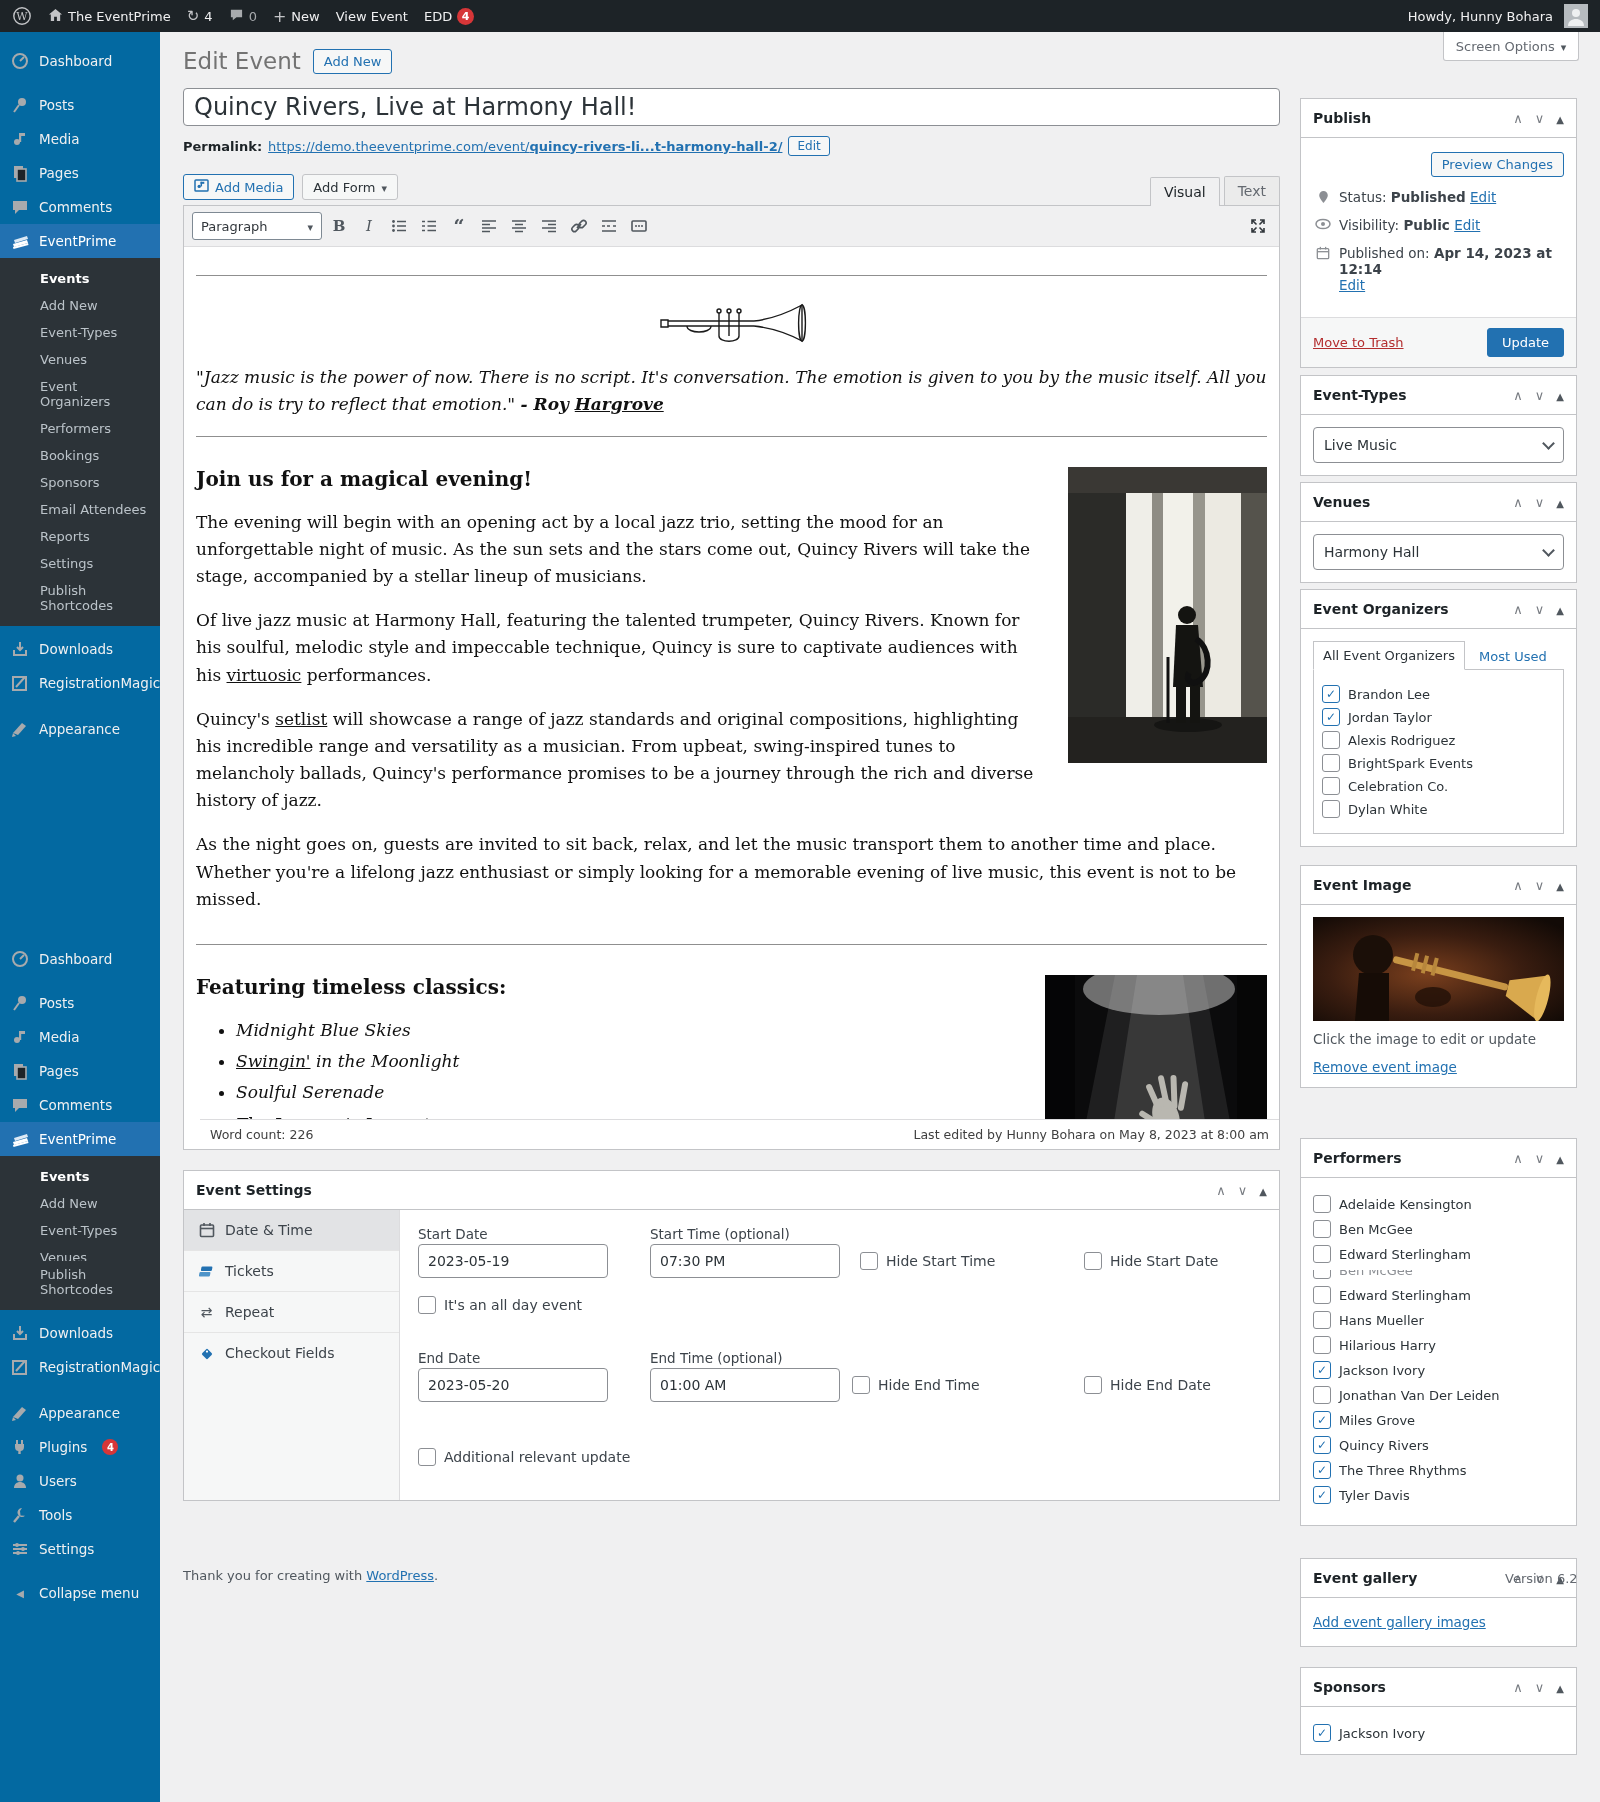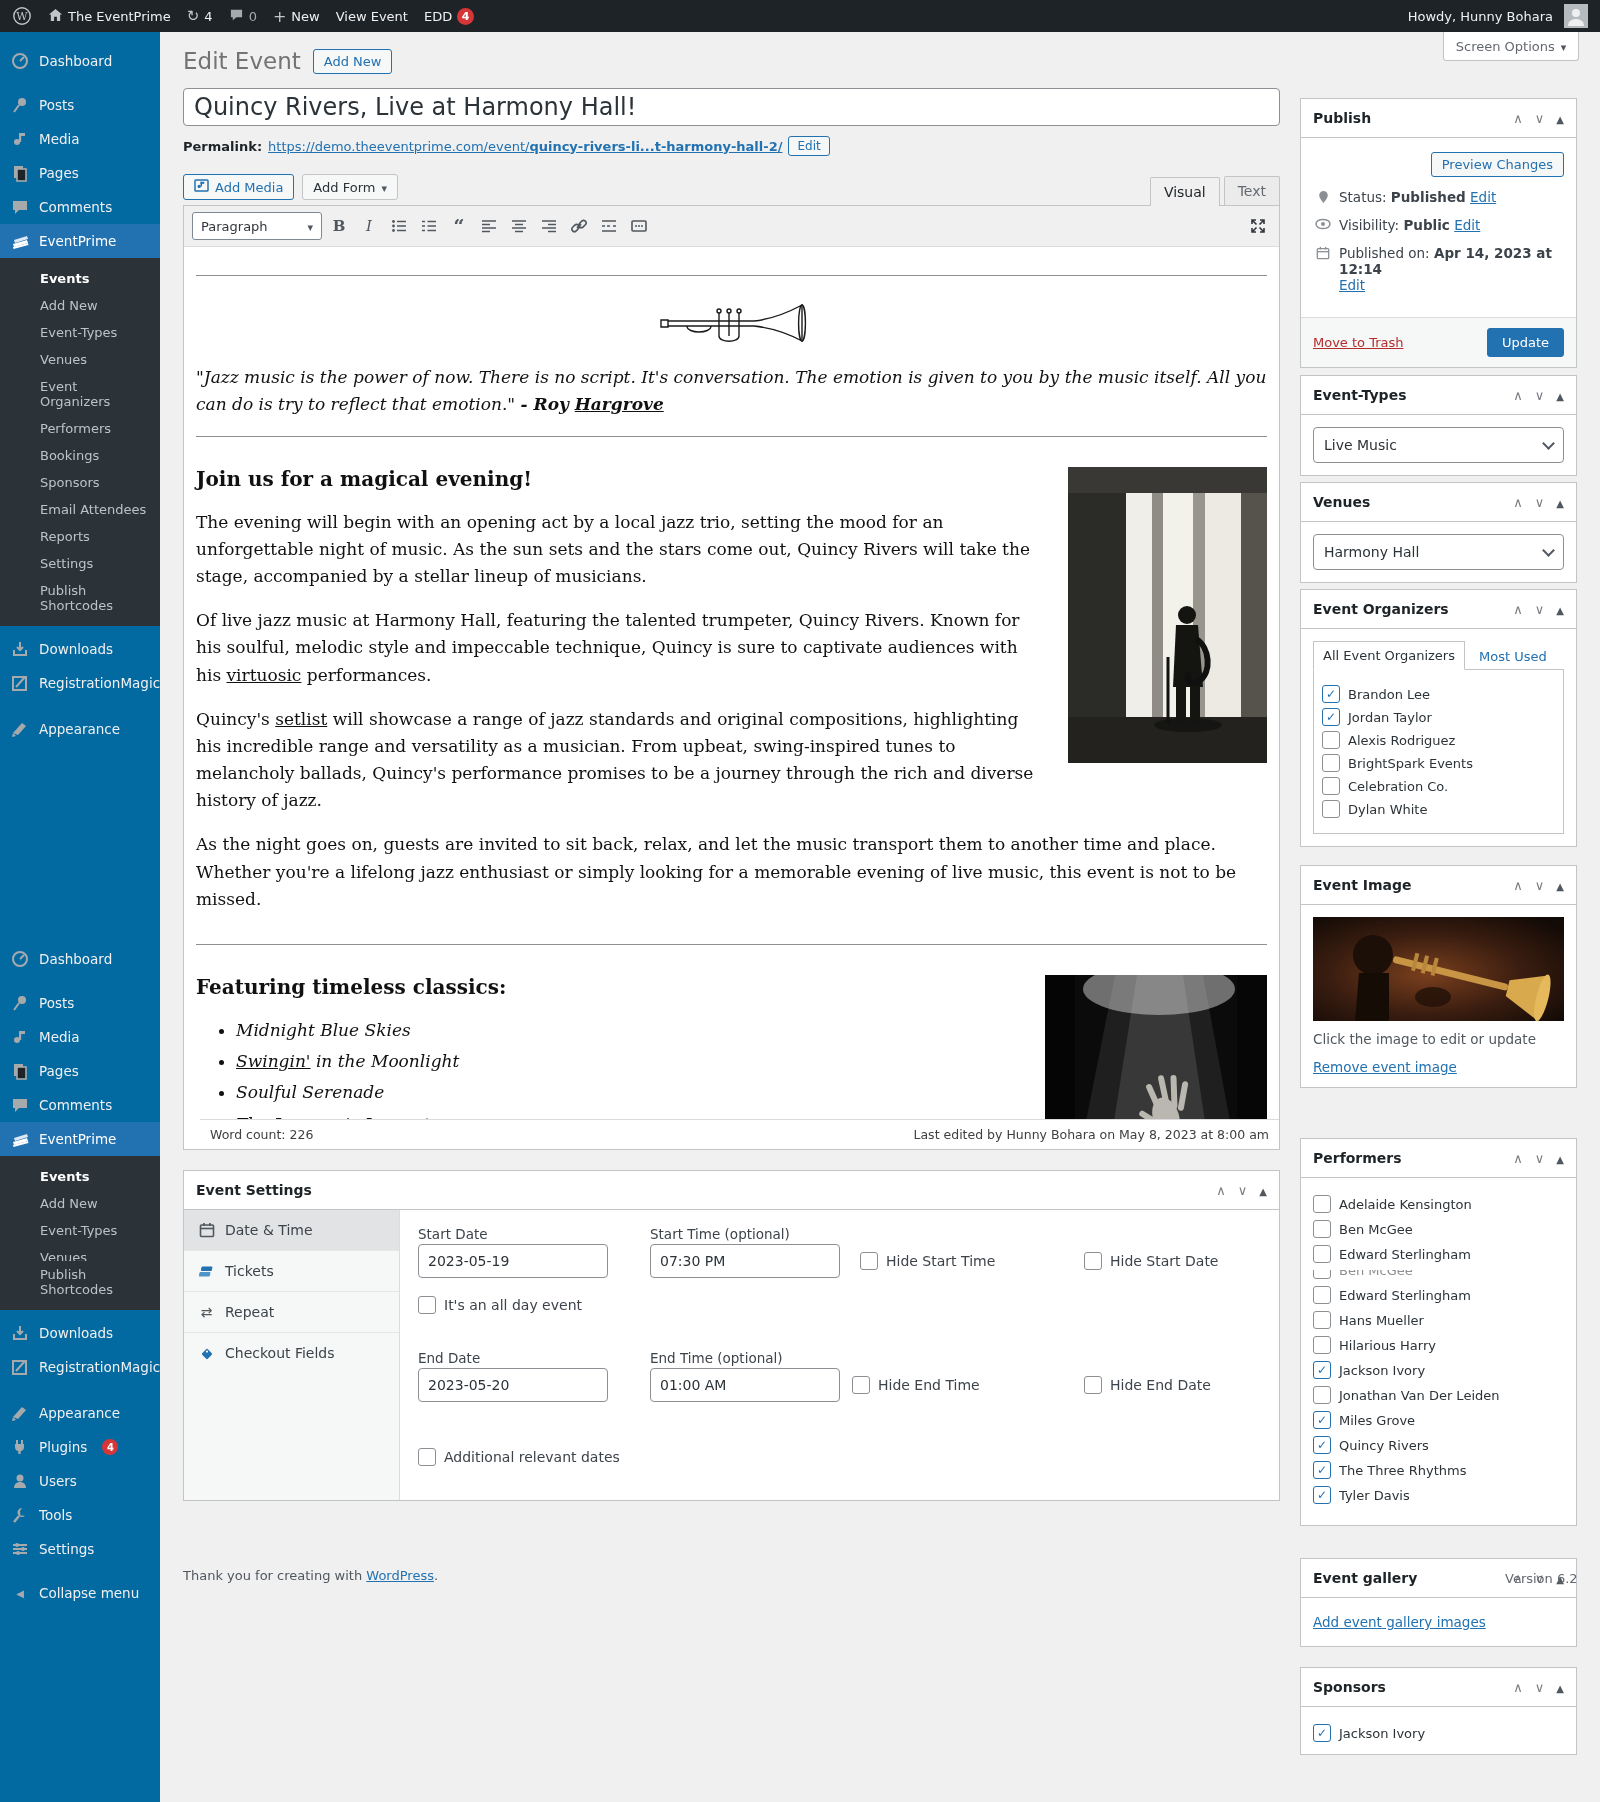--- a/index.html
+++ b/index.html
@@ -711,21 +711,21 @@
         <label class="cbrow abs" style="left:452px;top:166px;">
           <span class="cb"></span>
             <span>Hide End Time</span>
         </label>
         <label class="cbrow abs" style="left:684px;top:166px;">
           <span class="cb"></span>
             <span>Hide End Date</span>
         </label>
         <label class="cbrow abs" style="left:18px;top:238px;">
           <span class="cb"></span>
-            <span>Additional relevant dates</span>
+            <span>Additional relevant update</span>
         </label>
       </div>
     </div>
   </div>
 </div>
 
 <div id="footer-thanks">
   <span>Thank you for creating with </span><a>WordPress</a><span>.</span>
 </div>
 <div id="version-overlay">Version 6.2</div>

